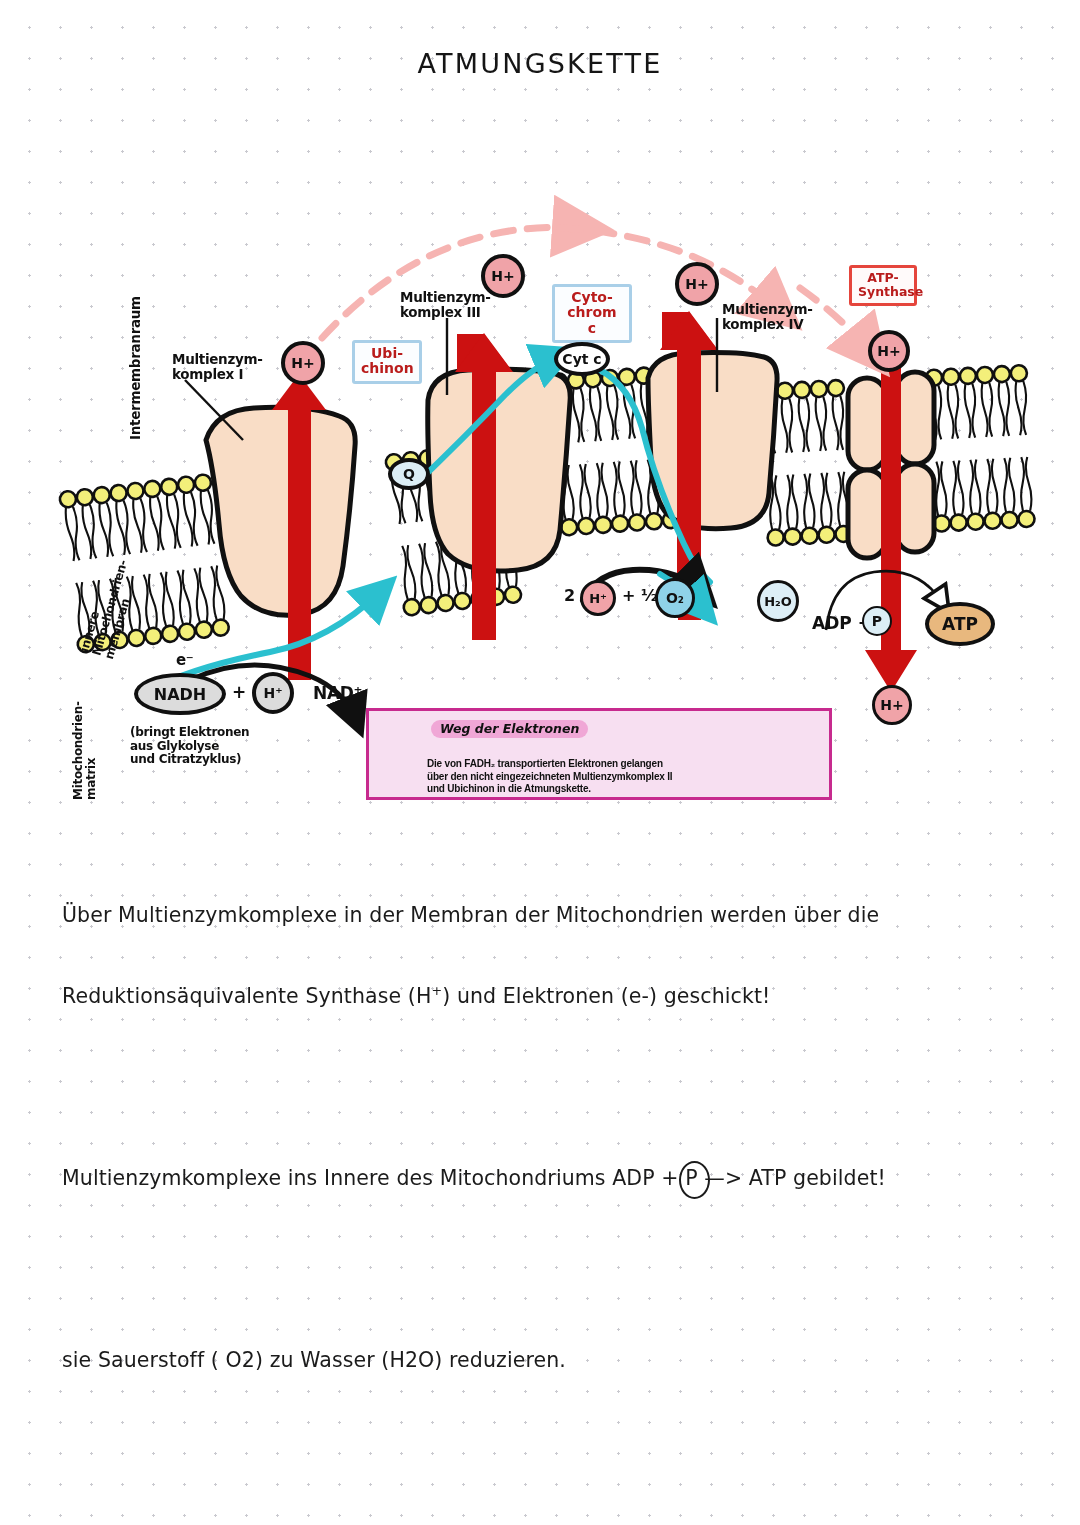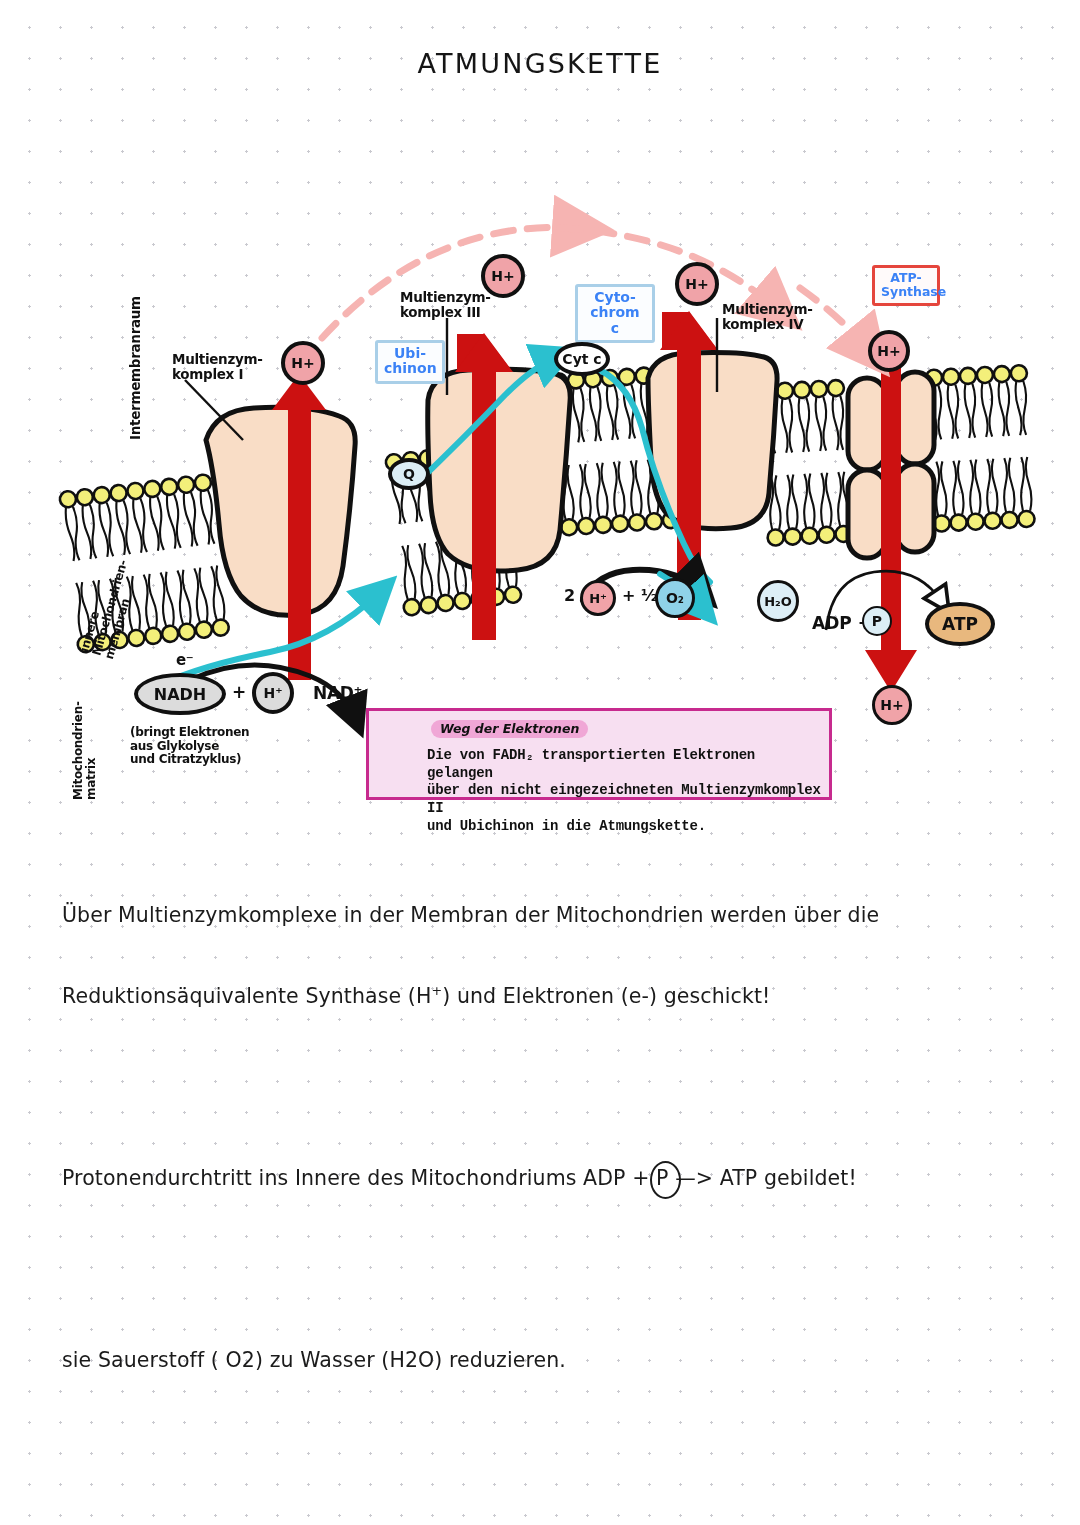--- a/index.html
+++ b/index.html
@@ -46,25 +46,24 @@
   .hw.small { font-size: 12px; }
   .vert { transform-origin: left top; }
 
   .boxlbl {
     position: absolute;
     border: 3px solid #a9cfe8;
     background: #fbfdff;
     border-radius: 3px;
     padding: 3px 6px 4px 6px;
     font-family: "DejaVu Sans", sans-serif;
-    font-size: 14px; font-weight: 700; color: #3b82f6;
+    font-size: 14px; font-weight: 700; color: #b91c1c;
     line-height: 1.1;
     white-space: pre-line;
     text-align: center;
-    margin-left: 23px;
   }
   .boxlbl.red { border-color: #e5453c; background: #fffafa; font-size: 12.5px; }
 
   .bubble {
     position: absolute;
     border-radius: 50%;
     border: 4px solid #101010;
     display: flex; align-items: center; justify-content: center;
     font-family: "DejaVu Sans", sans-serif;
     font-weight: 700; color: #111;
@@ -101,23 +100,23 @@
   #noteTitle {
     position: absolute; left: 62px; top: 9px;
     background: #f0a7d6;
     border-radius: 11px;
     padding: 1px 9px 2px 9px;
     font-family: "DejaVu Sans", sans-serif;
     font-size: 12.5px; font-weight: 700; color: #111;
     font-style: italic;
   }
   #noteBody {
-    position: absolute; left: 58px; top: 36px; width: 400px;
-    font-family: Liberation Mono, monospace;
-    font-size: 14px; font-weight: 700; color: #111;
+    position: absolute; left: 58px; top: 47px; width: 400px;
+    font-family: Liberation Sans, sans-serif;
+    font-size: 10px; font-weight: 700; color: #111;
     line-height: 1.26;
     white-space: pre-line;
     letter-spacing: -0.2px;
   }
 
   
   #body { position: absolute; left: 62px; top: 858px; width: 968px; }
   .para {
     font-family: "DejaVu Sans", sans-serif;
     font-size: 20.5px;
@@ -582,21 +581,21 @@
   <div id="body">
 
     <div class="para">
       <span>Über Multienzymkomplexe in der Membran der Mitochondrien werden über die</span><br>
       <span>Reduktionsäquivalente Synthase (H</span><sup>+</sup><span>) und Elektronen (e-) geschickt!</span>
     </div>
 
 
     <div class="para">
       <br>
-      <span>Protonendurchtritt ins Innere des Mitochondriums  ADP + </span><span class="circP">P</span><span> —&gt;  ATP gebildet!</span>
+      <span>Multienzymkomplexe ins Innere des Mitochondriums  ADP + </span><span class="circP">P</span><span> —&gt;  ATP gebildet!</span>
     </div>
 
     <div class="para">
       <br>
       <span>sie Sauerstoff ( O2) zu Wasser (H2O) reduzieren.</span>
     </div>
 
   </div>
 
 </div>

